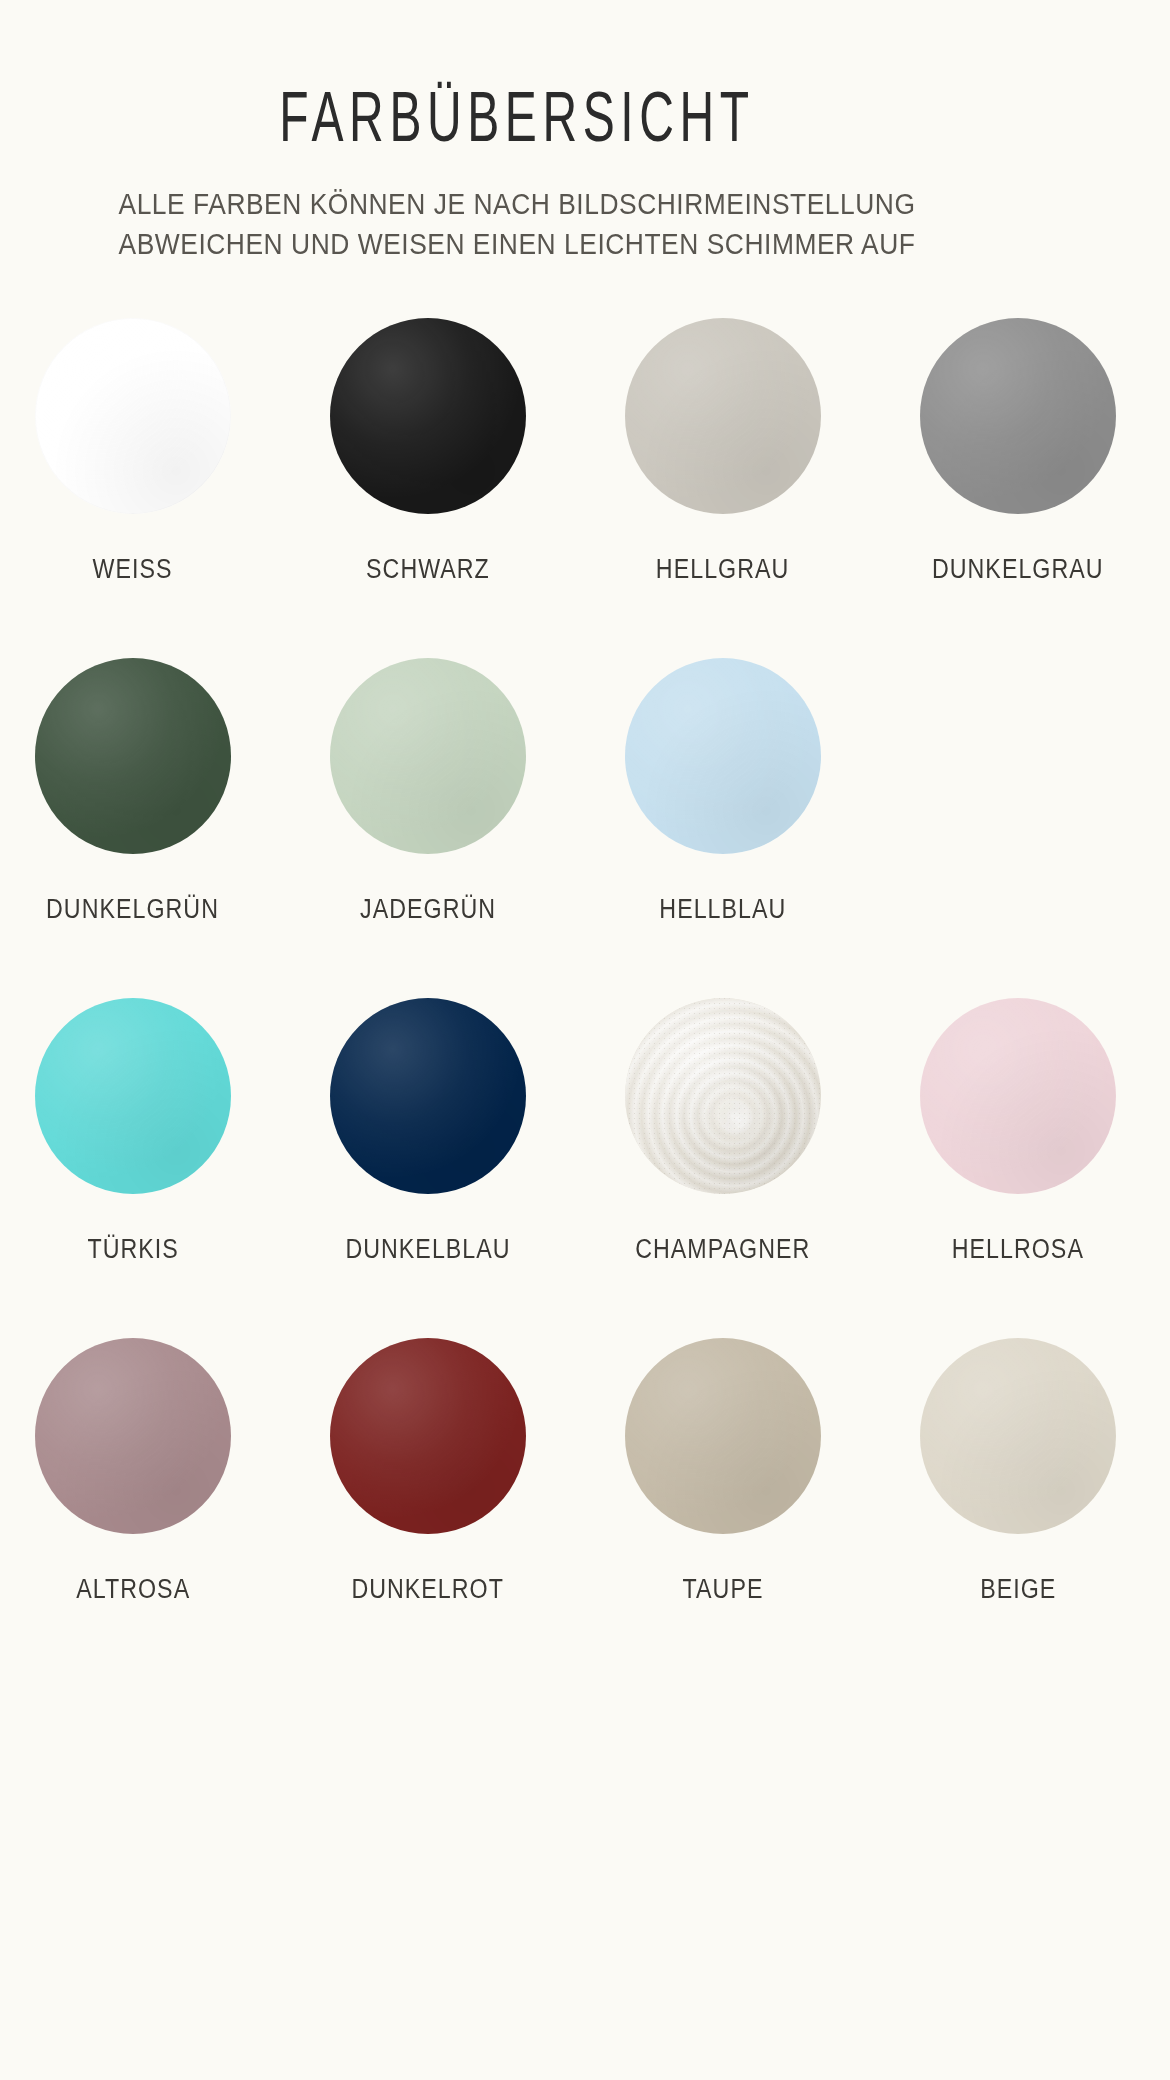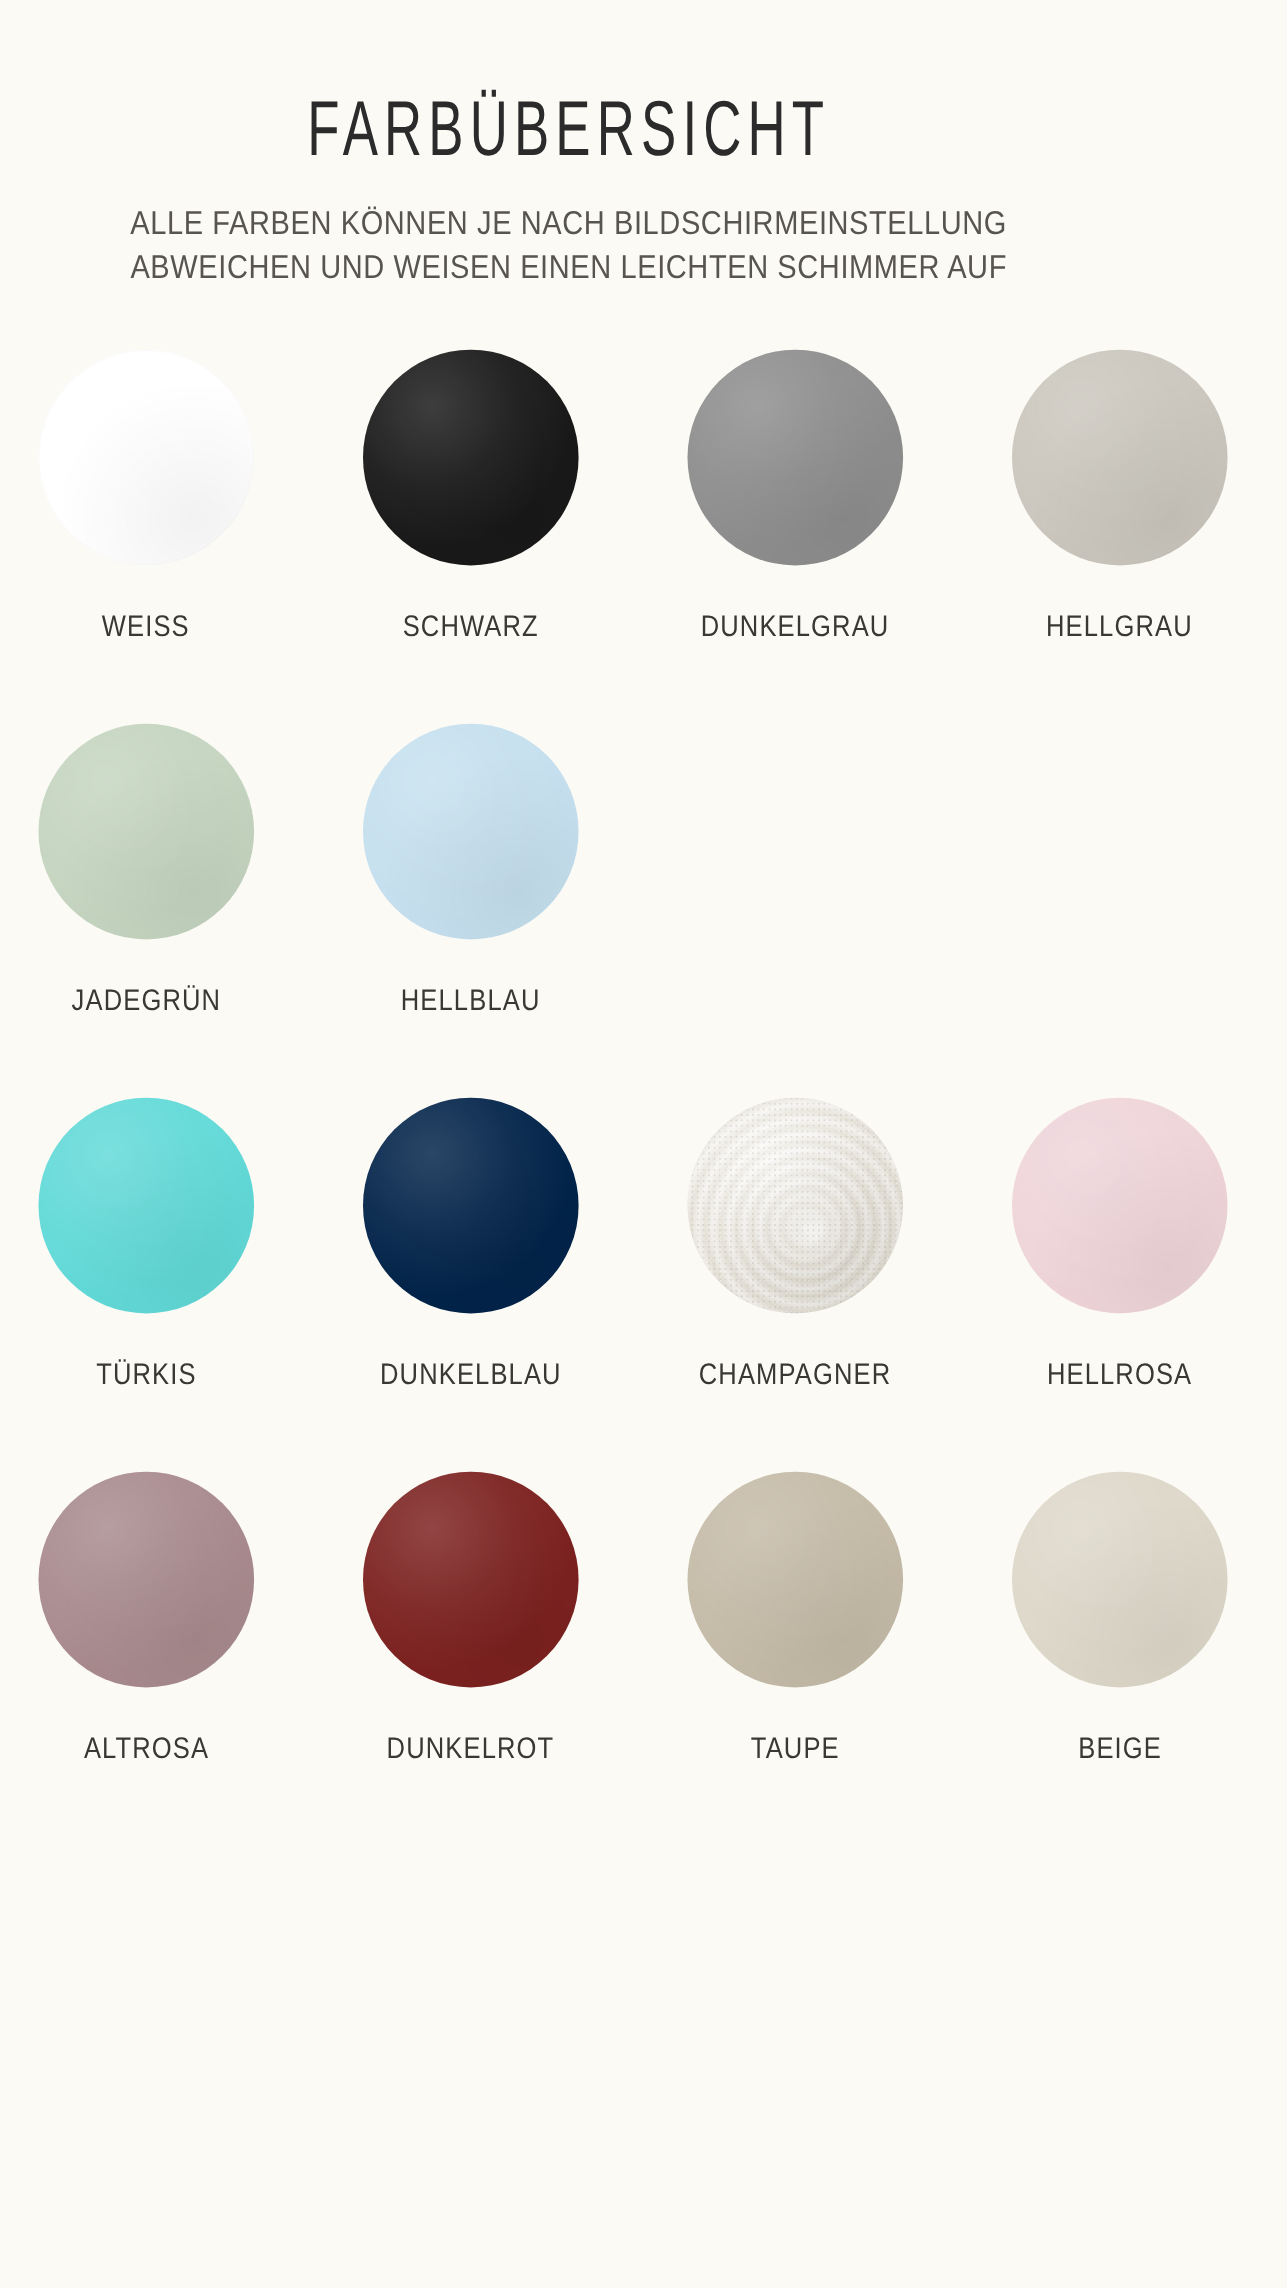--- a/index.html
+++ b/index.html
@@ -168,30 +168,34 @@
     <div class="row">
       <div class="cell">
         <div class="swatch has-edge" style="background-color: rgb(255, 255, 255);"></div>
         <div class="label">WEISS</div>
       </div>
       <div class="cell">
         <div class="swatch" style="background-color: rgb(25, 25, 25);"></div>
         <div class="label">SCHWARZ</div>
       </div>
       <div class="cell">
+        <div class="swatch" style="background-color: rgb(203, 199, 190);"></div>
+        <div class="label">HELLGRAU</div>
+      </div>
+      <div class="cell">
         <div class="swatch" style="background-color: rgb(142, 142, 142);"></div>
         <div class="label">DUNKELGRAU</div>
       </div>
-      <div class="cell">
-        <div class="swatch" style="background-color: rgb(203, 199, 190);"></div>
-        <div class="label">HELLGRAU</div>
-      </div>
-    </div>
-
-    <div class="row">
+    </div>
+
+    <div class="row">
+      <div class="cell">
+        <div class="swatch" style="background-color: rgb(63, 84, 64);"></div>
+        <div class="label">DUNKELGRÜN</div>
+      </div>
       <div class="cell">
         <div class="swatch" style="background-color: rgb(197, 213, 192);"></div>
         <div class="label">JADEGRÜN</div>
       </div>
       <div class="cell">
         <div class="swatch" style="background-color: rgb(198, 224, 239);"></div>
         <div class="label">HELLBLAU</div>
       </div>
     </div>
 

